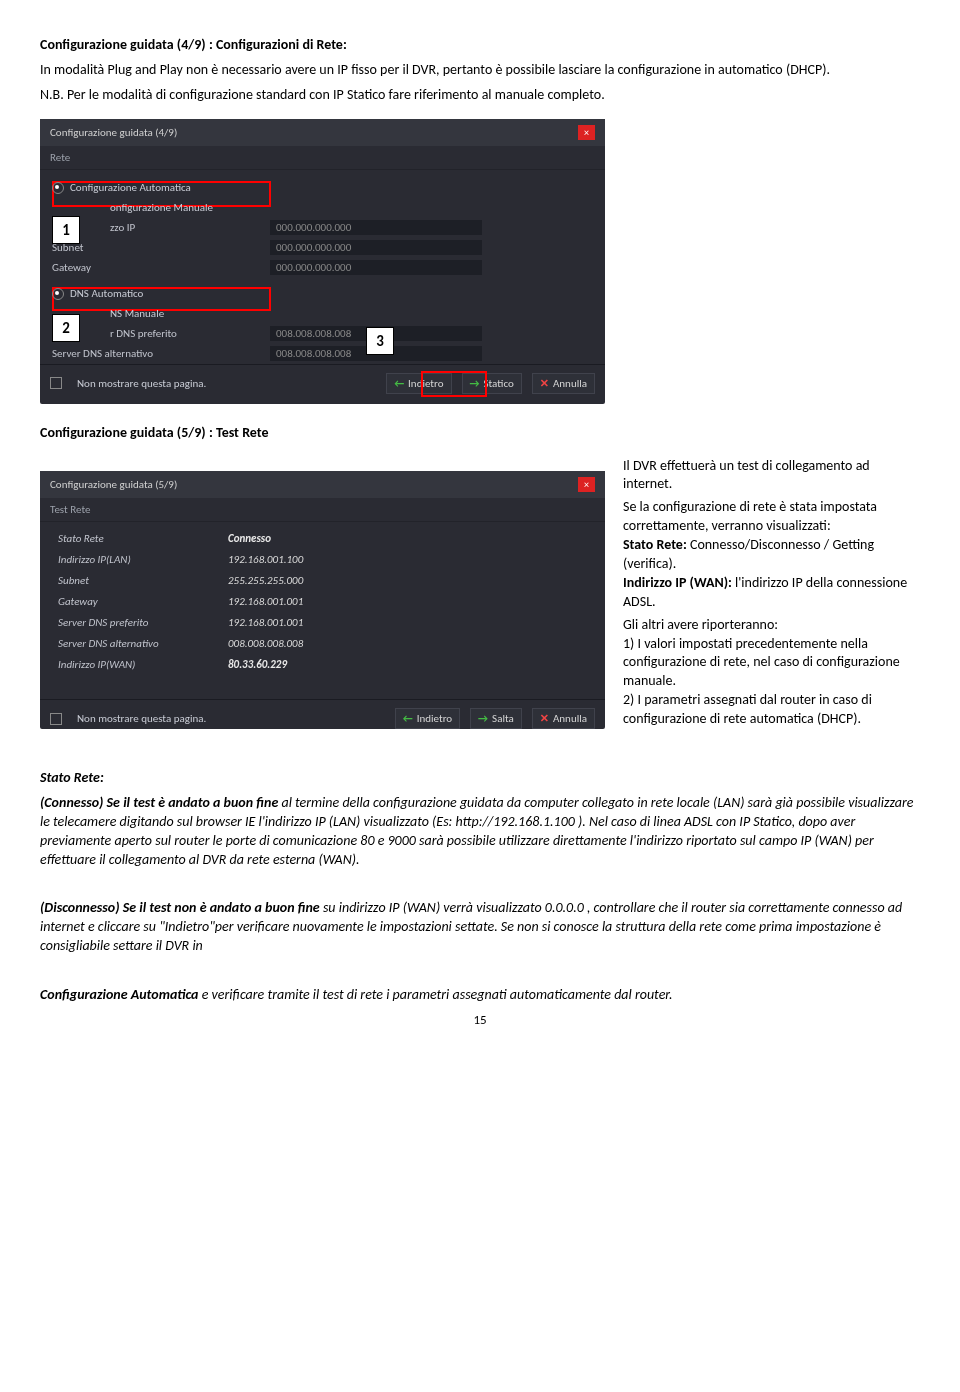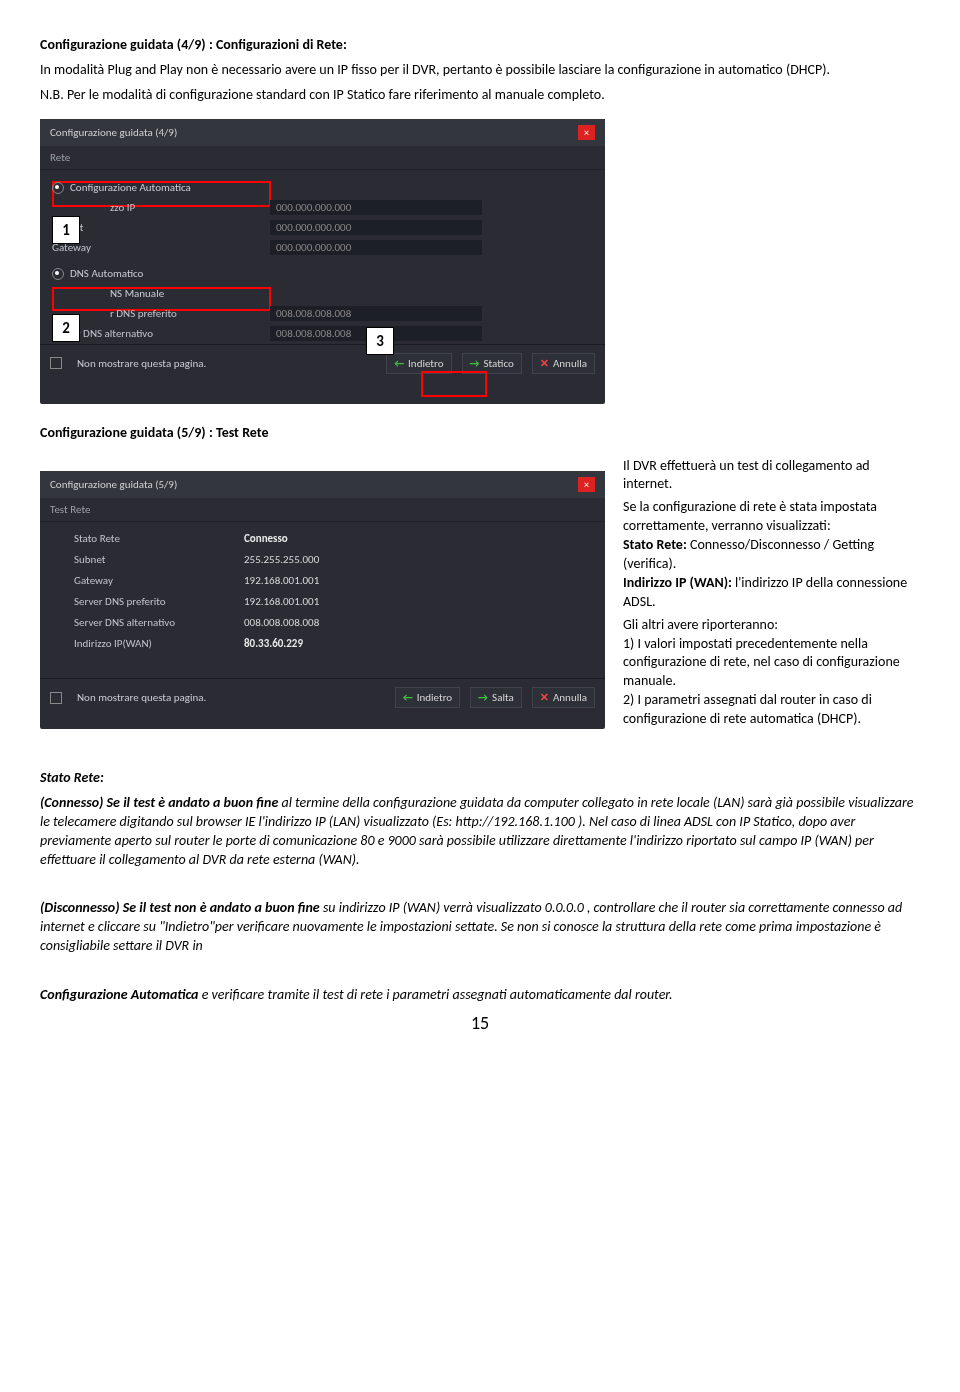--- a/index.html
+++ b/index.html
@@ -44,21 +44,21 @@
     text-align: center;
     line-height: 15px;
     font-size: 10px;
   }
   .shot-sub {
     padding: 5px 10px;
     color: #9ba0aa;
     border-bottom: 1px solid #22232a;
   }
   .body { position: relative; padding: 8px 10px 0 70px; }
-  .body2 { padding: 6px 26px; }
+  .body2 { padding: 6px 10px; font-style: italic; }
   .row {
     display: flex;
     align-items: center;
     height: 20px;
   }
   .row .lbl { width: 160px; color: #c0c3cc; }
   .row .val {
     background: #1d1f26;
     padding: 1px 6px;
     width: 200px;
@@ -140,21 +140,21 @@
   }
   .arrow-l { color: #4b4; font-weight: bold; }
   .arrow-r { color: #4b4; font-weight: bold; }
   .xred { color: #e44; font-weight: bold; }
 
   .two-col { display: flex; gap: 18px; align-items: flex-end; }
   .two-col .screenshot { flex: 0 0 565px; margin: 4px 0; }
   .right-text { flex: 1; margin-top: 4px; }
   .right-text p { margin: 4px 0; }
   .inline-b { font-weight: bold; }
-  .pnum { text-align: center; font-size: 18px; }
+  .pnum { text-align: center; font-size: 13px; }
 </style>
 </head>
 <body>
 
 <p class="section-title">Configurazione guidata (4/9) : Configurazioni di Rete:</p>
 <p>In modalità Plug and Play non è necessario avere un IP fisso per il DVR, pertanto è possibile lasciare la configurazione in automatico (DHCP).</p>
 <p>N.B. Per le modalità di configurazione standard con IP Statico fare riferimento al manuale completo.</p>
 
 <div class="screenshot s1">
   <div class="marker m1">1</div>
@@ -167,20 +167,23 @@
   <div class="shot-title">
     <span>Configurazione guidata (4/9)</span>
     <span class="close-x">×</span>
   </div>
   <div class="shot-sub">Rete</div>
 
   <div class="body">
     <div class="row" style="margin-left:-58px;">
       <span class="radio sel"></span>
       <span>Configurazione Automatica</span>
+    </div>
+    <div class="row">
+      <span>onfigurazione Manuale</span>
     </div>
     <div class="row">
       <span class="lbl">zzo IP</span>
       <span class="val">000.000.000.000</span>
     </div>
     <div class="row" style="margin-left:-58px;">
       <span class="lbl" style="width:218px;">Subnet</span>
       <span class="val">000.000.000.000</span>
     </div>
     <div class="row" style="margin-left:-58px;">
@@ -231,20 +234,24 @@
   <div class="screenshot s2">
     <div class="shot-title">
       <span>Configurazione guidata (5/9)</span>
       <span class="close-x">×</span>
     </div>
     <div class="shot-sub">Test Rete</div>
     <div class="body2">
       <div class="row2">
           <span class="lbl">Stato Rete</span>
           <span class="val">Connesso</span>
+        </div>
+      <div class="row2">
+          <span class="lbl">Indirizzo IP(LAN)</span>
+          <span class="val dim">192.168.001.100</span>
         </div>
       <div class="row2">
           <span class="lbl">Subnet</span>
           <span class="val dim">255.255.255.000</span>
         </div>
       <div class="row2">
           <span class="lbl">Gateway</span>
           <span class="val dim">192.168.001.001</span>
         </div>
       <div class="row2">

